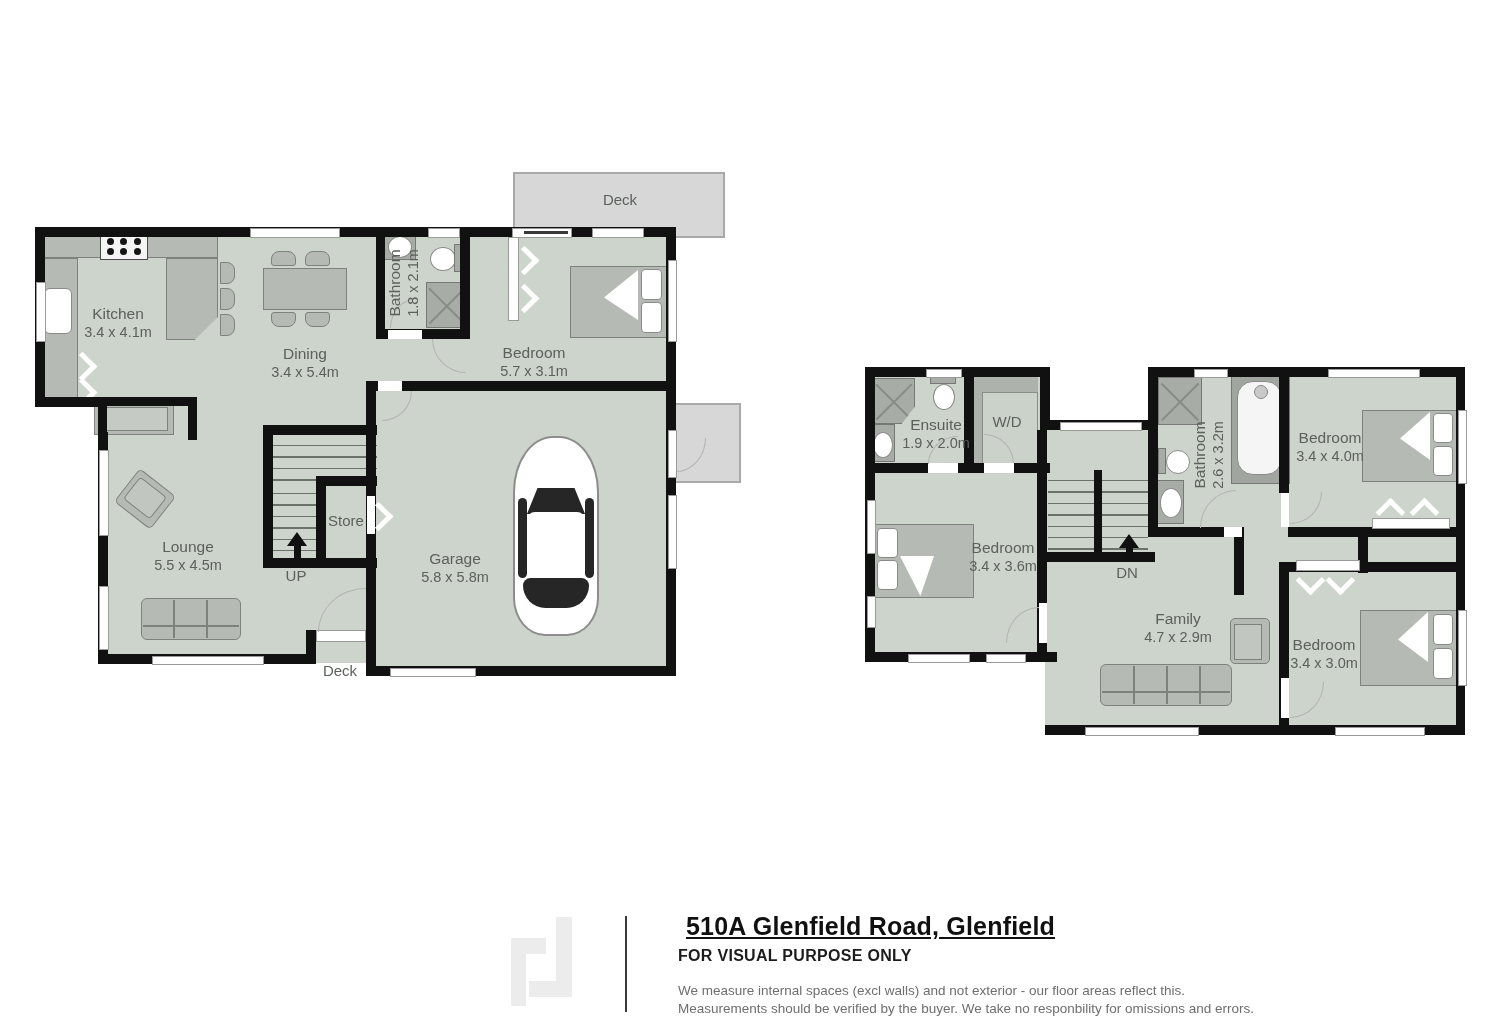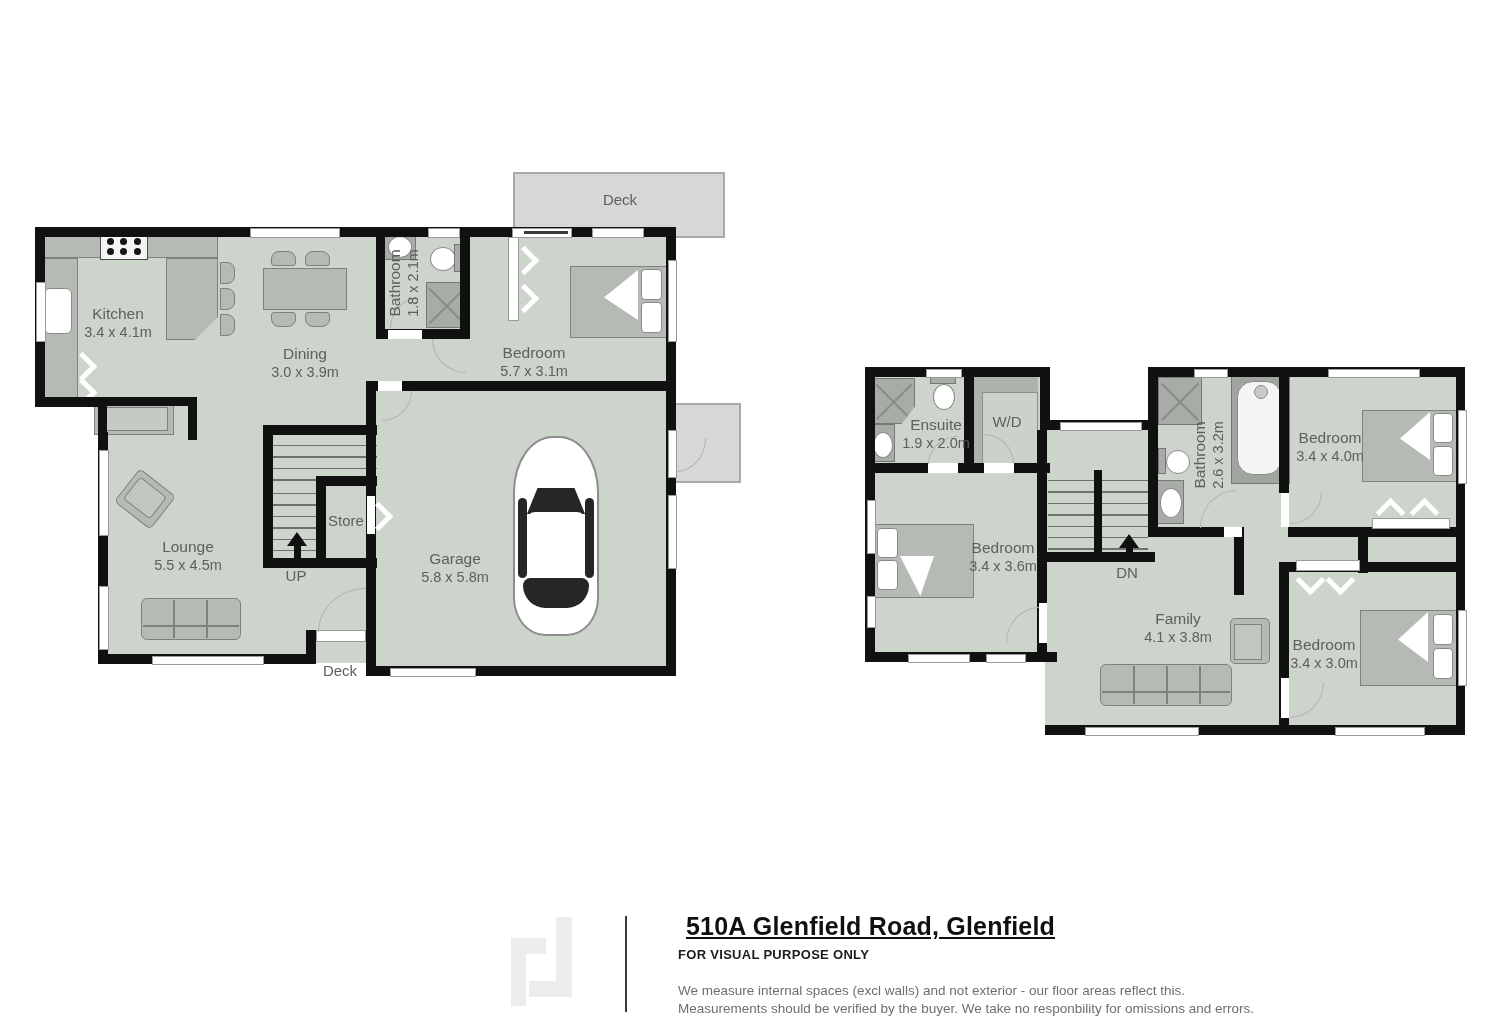--- a/index.html
+++ b/index.html
@@ -37,21 +37,21 @@
   .dots span{width:7px;height:7px;border-radius:50%;background:#151515;margin:auto;}
   .arrow-head{position:absolute;background:#101010;clip-path:polygon(50% 0,100% 100%,0 100%);z-index:5;}
   .arrow-shaft{position:absolute;background:#101010;z-index:5;}
   
   .car-body{position:absolute;background:#fff;border:2px solid #8d8d8d;border-radius:40px 40px 32px 32px/56px 56px 38px 38px;z-index:2;box-sizing:border-box;}
   .car-dark{position:absolute;background:#262626;z-index:2;}
   
   .logo{position:absolute;background:#ececec;z-index:1;}
   .vline{position:absolute;background:#3a3a3a;z-index:1;}
   .title{position:absolute;font-size:25px;font-weight:700;color:#101010;z-index:2;letter-spacing:.2px;}
-  .purpose{position:absolute;font-size:13px;font-weight:700;color:#1c1c1c;z-index:2;letter-spacing:.3px;}
+  .purpose{position:absolute;font-size:16px;font-weight:700;color:#1c1c1c;z-index:2;letter-spacing:.3px;}
   .disc{position:absolute;font-size:13.5px;color:#6e6e6e;z-index:2;line-height:18px;}
 </style>
 </head>
 <body>
 
 <div id="canvas">
 
   <div class="deckpad" style="left:513px;top:172px;width:208px;height:62px;"></div>
   <div class="one" style="left:550px;top:191px;width:140px;">Deck</div>
   <div class="deckpad" style="left:671px;top:403px;width:66px;height:76px;"></div>
@@ -173,21 +173,21 @@
   <div class="arc a-br" style="left:382px;top:391px;width:30px;height:30px;"></div>
   <div class="arc a-tl" style="left:390px;top:298px;width:28px;height:30px;"></div>
   <div class="arc a-tl" style="left:318px;top:588px;width:48px;height:44px;"></div>
 
   <div class="lbl" style="left:48px;top:305px;width:140px;">
     <span class="nm">Kitchen</span>
     <span class="dm">3.4 x 4.1m</span>
   </div>
   <div class="lbl" style="left:235px;top:345px;width:140px;">
     <span class="nm">Dining</span>
-    <span class="dm">3.0 x 3.9m</span>
+    <span class="dm">3.4 x 5.4m</span>
   </div>
   <div class="lbl rot" style="left:346px;top:263px;width:120px;height:40px;">
     <span class="nm">Bathroom</span>
     <span class="dm">1.8 x 2.1m</span>
   </div>
   <div class="lbl" style="left:464px;top:344px;width:140px;">
     <span class="nm">Bedroom</span>
     <span class="dm">5.7 x 3.1m</span>
   </div>
   <div class="lbl" style="left:118px;top:538px;width:140px;">
@@ -327,21 +327,21 @@
   <div class="lbl" style="left:1260px;top:429px;width:140px;">
     <span class="nm">Bedroom</span>
     <span class="dm">3.4 x 4.0m</span>
   </div>
   <div class="lbl" style="left:933px;top:539px;width:140px;">
     <span class="nm">Bedroom</span>
     <span class="dm">3.4 x 3.6m</span>
   </div>
   <div class="lbl" style="left:1108px;top:610px;width:140px;">
     <span class="nm">Family</span>
-    <span class="dm">4.1 x 3.8m</span>
+    <span class="dm">4.7 x 2.9m</span>
   </div>
   <div class="lbl" style="left:1254px;top:636px;width:140px;">
     <span class="nm">Bedroom</span>
     <span class="dm">3.4 x 3.0m</span>
   </div>
   <div class="one" style="left:1097px;top:564px;width:60px;">DN</div>
 
   <div class="logo" style="left:511px;top:938px;width:15px;height:68px;"></div>
   <div class="logo" style="left:511px;top:938px;width:35px;height:16px;"></div>
   <div class="logo" style="left:556px;top:917px;width:16px;height:80px;"></div>

